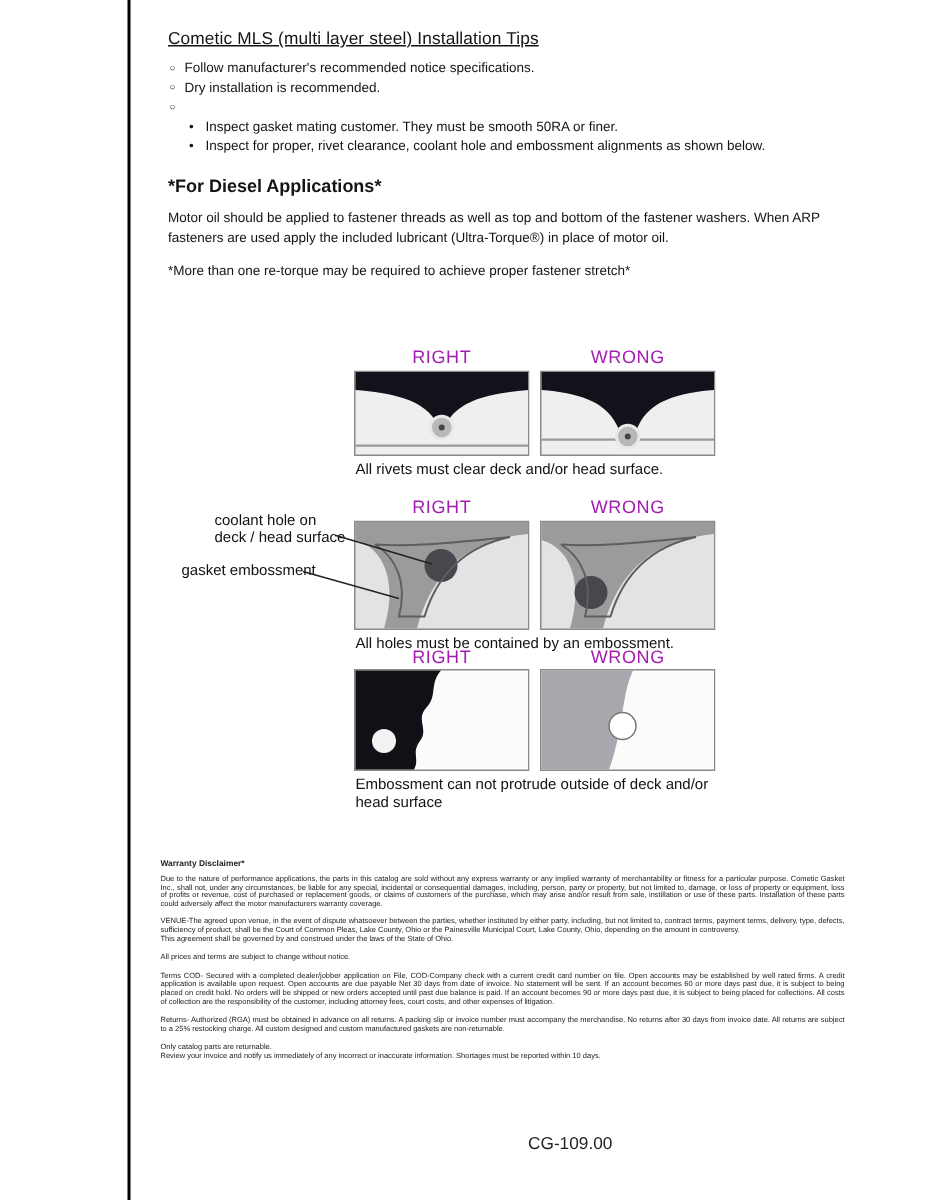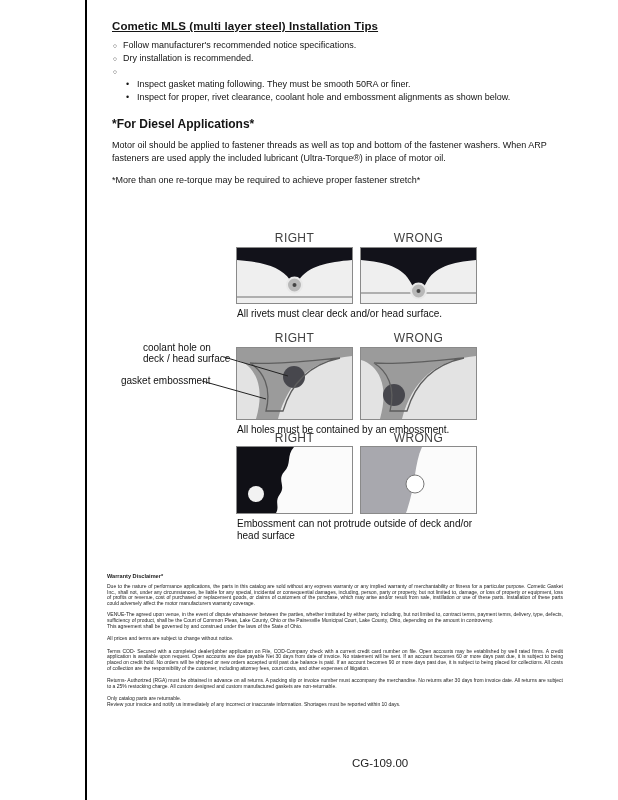--- a/index.html
+++ b/index.html
@@ -5,32 +5,32 @@
   * { margin:0; padding:0; box-sizing:border-box; }
   html,body { background:#ffffff; }
   body {
     width:618px; height:800px; position:relative; overflow:hidden;
     font-family:"Liberation Sans", sans-serif; color:#141414;
   }
   .page { position:absolute; inset:0; background:#fff; }
   .spine { position:absolute; left:85px; top:0; width:2px; height:800px; background:#000; }
 
   .content { position:absolute; left:112px; top:20px; width:462px; }
-  .title { font-size:11.5px; font-weight:bold; text-decoration:underline; margin-bottom:7px; letter-spacing:0.1px; }
+  .title { font-size:11.5px; font-weight:normal; text-decoration:underline; margin-bottom:7px; letter-spacing:0.1px; }
 
   .bullet-row { display:flex; font-size:9px; line-height:13px; }
   .bullet-row .glyph { width:11px; flex:0 0 11px; text-align:left; }
   .bullet-row .glyph.open { font-size:6.5px; line-height:13px; padding-left:1px; }
   .bullet-row .glyph.dot  { font-size:9px; line-height:13px; }
   .bullet-row.sub { margin-left:14px; }
 
   .diesel-h { font-size:12px; font-weight:bold; margin-top:13px; margin-bottom:8px; }
   .para { font-size:9px; line-height:13px; margin-bottom:9px; width:452px; }
 
-  .dg-label { position:absolute; width:117px; text-align:center; font-size:12px; color:#404040; letter-spacing:0.4px; }
+  .dg-label { position:absolute; width:117px; text-align:center; font-size:12px; color:#a21caf; letter-spacing:0.4px; }
   .dg-panel { position:absolute; width:117px; }
   .dg-panel svg { display:block; width:117px; }
   .dg-caption { position:absolute; left:237px; font-size:10px; line-height:11.5px; color:#111; width:260px; }
 
   .callout { position:absolute; font-size:10px; line-height:10.5px; color:#111; white-space:pre-line; }
   .leader-lines { position:absolute; left:100px; top:340px; width:200px; height:70px; pointer-events:none; }
 
   .warranty { position:absolute; left:107px; top:573px; width:456px; color:#222; }
   .w-h { font-size:5.6px; font-weight:bold; margin-bottom:5px; }
   .wp { font-size:5px; line-height:5.6px; text-align:justify; margin-bottom:6px; }
@@ -55,21 +55,21 @@
       </div>
       <div class="bullet-row">
         <span class="glyph open">○</span>
         <span>Dry installation is recommended.</span>
       </div>
       <div class="bullet-row">
         <span class="glyph open">○</span>
       </div>
       <div class="bullet-row sub">
         <span class="glyph dot">•</span>
-        <span>Inspect gasket mating following.  They must be smooth 50RA or finer.</span>
+        <span>Inspect gasket mating customer.  They must be smooth 50RA or finer.</span>
       </div>
       <div class="bullet-row sub">
         <span class="glyph dot">•</span>
         <span>Inspect for proper, rivet clearance, coolant hole and embossment alignments as shown below.</span>
       </div>
     </div>
 
     <h2 class="diesel-h">*For Diesel Applications*</h2>
     <p class="para">Motor oil should be applied to fastener threads as well as top and bottom of the fastener washers. When ARP fasteners are used apply the included lubricant (Ultra-Torque®) in place of motor oil.</p>
     <p class="para">*More than one re-torque may be required to achieve proper fastener stretch*</p>

